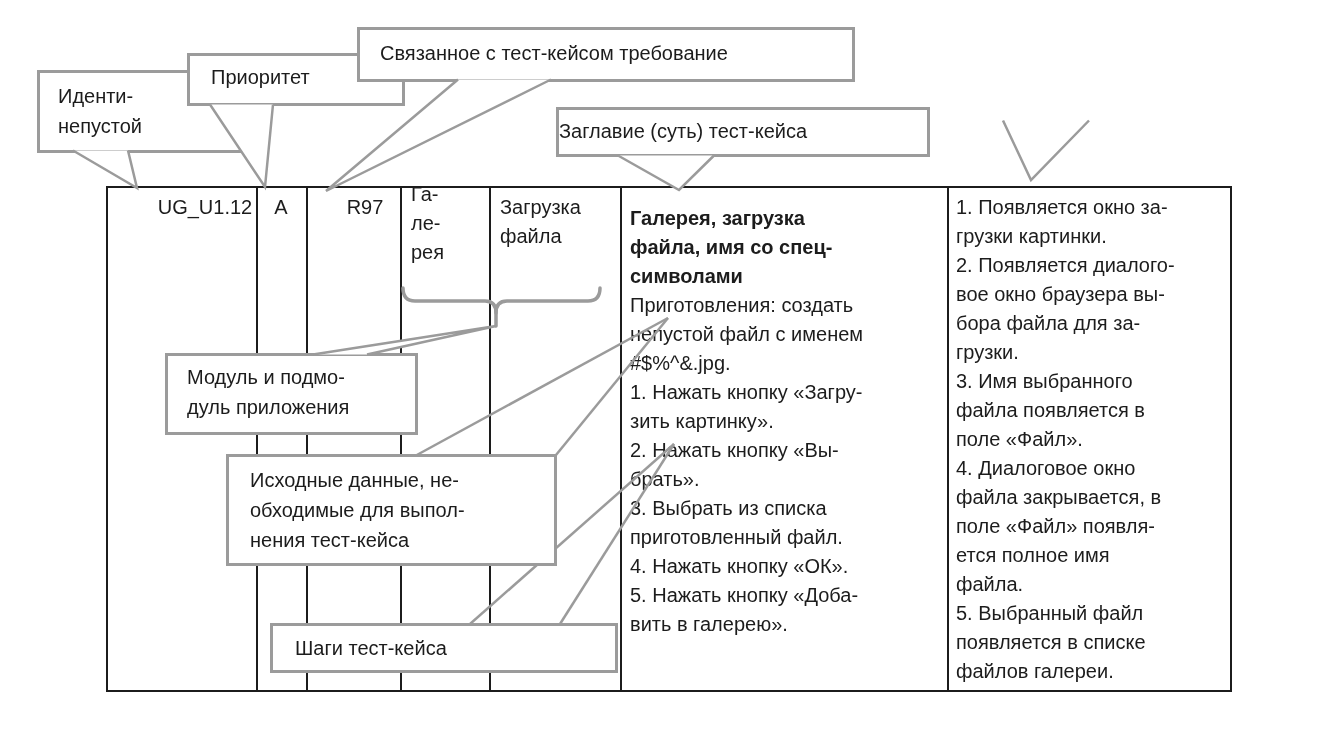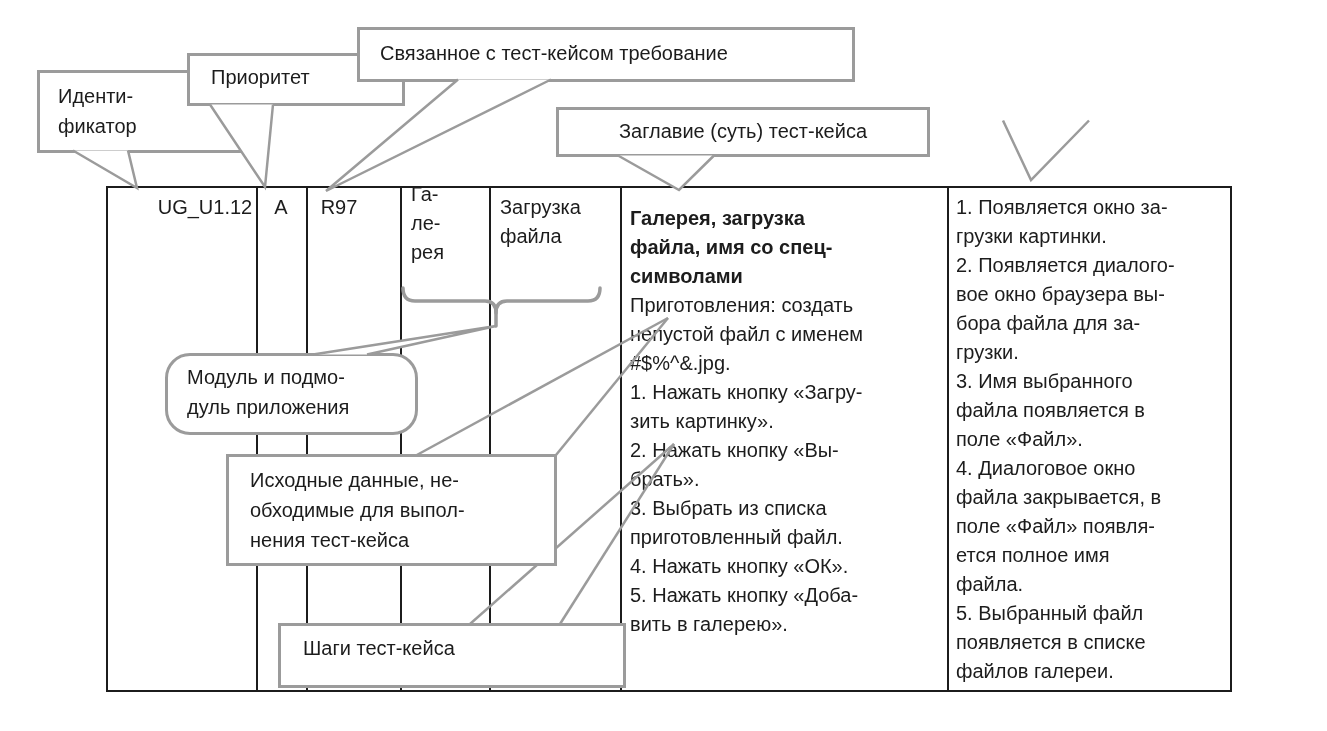--- a/index.html
+++ b/index.html
@@ -11,38 +11,38 @@
   #pointer-lines{z-index:20;}
   #tails{z-index:40;}
 
   
   .tbl-frame{position:absolute;left:106px;top:186px;width:1126px;height:506px;
              border:2px solid #1c1c1c;box-sizing:border-box;z-index:10;}
   .vline{position:absolute;top:186px;height:506px;width:2px;background:#1c1c1c;z-index:10;}
   .cell{position:absolute;z-index:11;font-size:20px;line-height:29px;white-space:pre-line;}
   .cell-id      {left:106px;top:193px;width:150px;text-align:center;padding-left:24px;}
   .cell-prio    {left:256px;top:193px;width:50px;text-align:center;}
-  .cell-req     {left:292px;top:193px;width:94px;text-align:center;}
+  .cell-req     {left:318px;top:193px;width:94px;text-align:center;}
   .cell-module  {left:411px;top:180px;width:70px;}
   .cell-submod  {left:500px;top:193px;width:115px;}
   .cell-case    {left:630px;top:193px;width:308px;margin-top:11px;}
   .cell-expected{left:956px;top:193px;width:270px;}
   .case-title{font-weight:bold;}
 
   
   .callout{position:absolute;background:#fff;border:3px solid #9b9b9b;box-sizing:border-box;
            z-index:30;font-size:20px;line-height:30px;white-space:pre-line;}
   .co-identifier {left:37px; top:70px; width:208px;height:83px;padding:8px 0 0 18px;}
   .co-priority   {left:187px;top:53px; width:218px;height:53px;padding:6px 0 0 21px;}
   .co-requirement{left:357px;top:27px; width:498px;height:55px;padding:8px 0 0 20px;white-space:nowrap;}
-  .co-title      {left:556px;top:107px;width:374px;height:50px;padding:6px 0 0 0;text-align:center;white-space:nowrap;}
+  .co-title      {left:556px;top:107px;width:374px;height:50px;padding:6px 0 0 0;white-space:nowrap;}
   .co-expected   {left:947px;top:42px; width:345px;height:80px;padding:6px 0 0 36px;}
-  .co-module     {left:165px;top:353px;width:253px;height:82px;padding:6px 0 0 19px;border-radius:25px;}
+  .co-module     {left:165px;top:353px;width:253px;height:82px;padding:6px 0 0 19px;}
   .co-inputs     {left:226px;top:454px;width:331px;height:112px;padding:8px 0 0 21px;}
-  .co-steps      {left:270px;top:623px;width:348px;height:65px;padding:7px 0 0 22px;white-space:nowrap;margin-left:8px;}
+  .co-steps      {left:270px;top:623px;width:348px;height:50px;padding:7px 0 0 22px;white-space:nowrap;}
 </style>
 </head>
 <body>
 
 <div id="stage">
 
   <svg id="pointer-lines" class="svg-layer" viewBox="0 0 1327 731" xmlns="http://www.w3.org/2000/svg">
 
     <g stroke="#9b9b9b" stroke-width="3.5" fill="none" stroke-linecap="round">
       <path d="M403,288 Q403,301 415,301 L485,301 Q496,301 496,313 L496,326"></path>
@@ -103,21 +103,21 @@
 4. Диалоговое окно
 файла закрывается, в
 поле «Файл» появля-
 ется полное имя
 файла.
 5. Выбранный файл
 появляется в списке
 файлов галереи.</div>
 
   <div class="callout co-identifier">Иденти-
-фикатор</div>
+непустой</div>
   <div class="callout co-priority">Приоритет</div>
   <div class="callout co-requirement">Связанное с тест-кейсом требование</div>
   <div class="callout co-title">Заглавие (суть) тест-кейса</div>
   <div class="callout co-module">Модуль и подмо-
 дуль приложения</div>
   <div class="callout co-inputs">Исходные данные, не-
 обходимые для выпол-
 нения тест-кейса</div>
   <div class="callout co-steps">Шаги тест-кейса</div>
 

